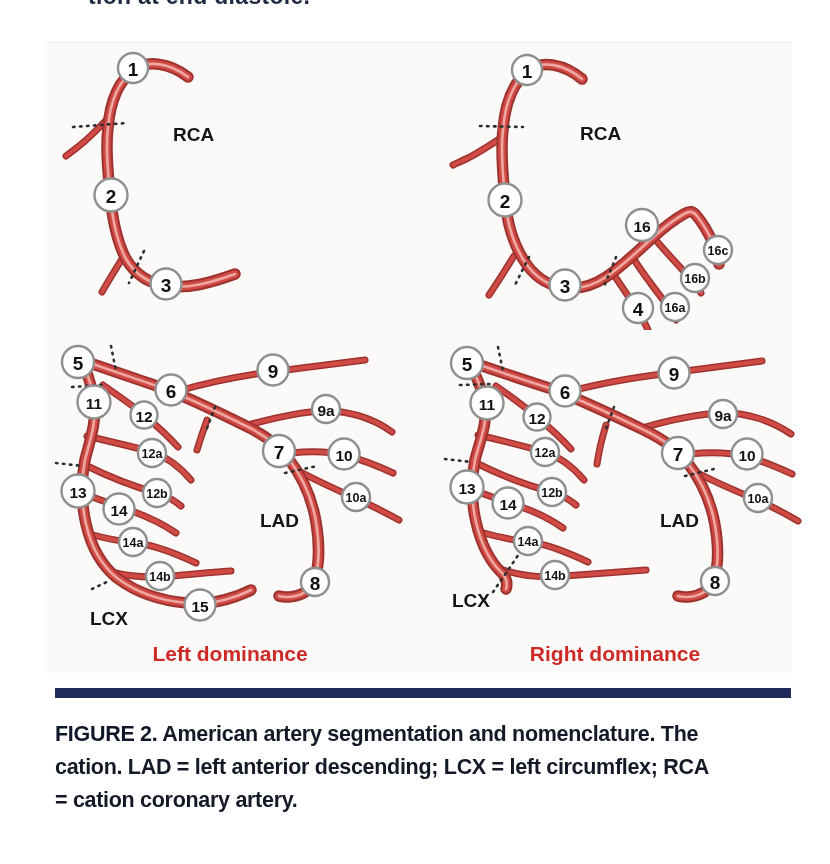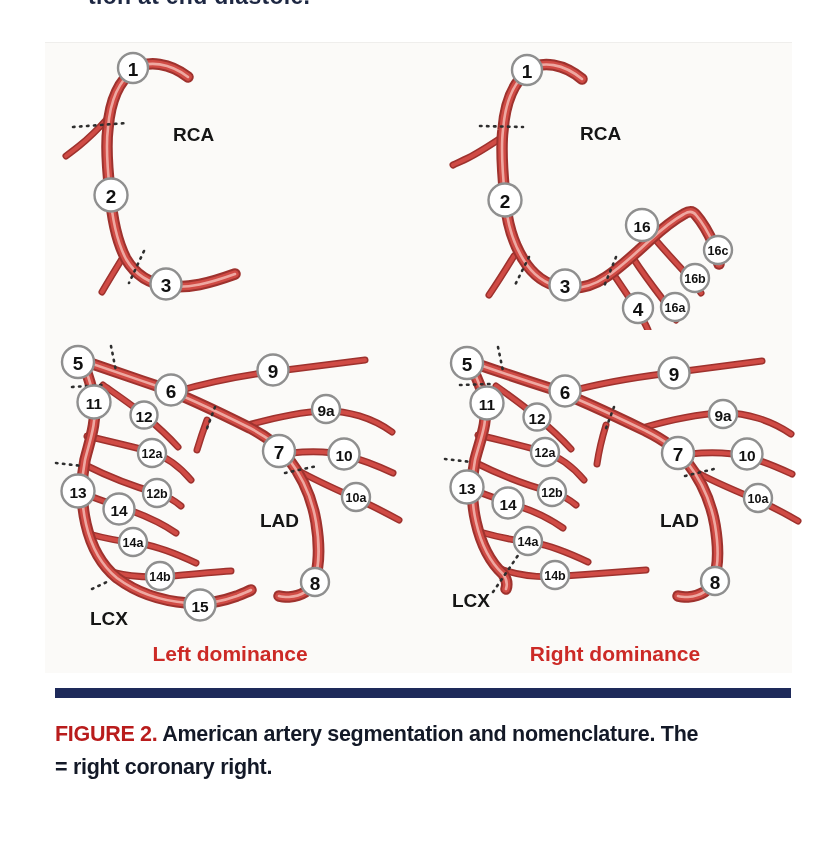--- a/index.html
+++ b/index.html
@@ -29,21 +29,21 @@
   .artery-lbl{font-family:"Liberation Sans",sans-serif;font-weight:bold;font-size:19px;fill:#151515;}
   .dom-lbl{font-family:"Liberation Sans",sans-serif;font-weight:bold;font-size:21px;fill:#cc2a26;text-anchor:middle;}
   .marker-circle{fill:#ffffff;stroke:#8f8f8f;stroke-width:2.4;}
   .marker-label{font-family:"Liberation Sans",sans-serif;font-weight:bold;fill:#111111;
     text-anchor:middle;dominant-baseline:central;}
   
   .divider-bar{position:absolute;left:55px;top:688px;width:736px;height:10px;background:#1e2a5a;}
   .caption{position:absolute;left:55px;top:718px;width:760px;
     font-size:21.5px;line-height:33px;font-weight:bold;color:#131927;letter-spacing:-.3px;}
   .caption .cap-line{white-space:nowrap;}
-  .fig-label{color:#b91c1c;}
+  .fig-label{color:#0f172a;}
 </style>
 </head>
 <body>
 
 <div class="top-cut">
   <span>tion at end diastole.</span>
 </div>
 
 <div class="figure-panel"></div>
 
@@ -315,14 +315,15 @@
     </g>
 </svg>
 
 <div class="divider-bar"></div>
 
 <div class="caption">
   <div class="cap-line">
     <span class="fig-label">FIGURE 2.</span>
     <span>American artery segmentation and nomenclature. The</span>
   </div>
-  <div class="cap-line">= right coronary right.</div>
+  <div class="cap-line">cation. LAD = left anterior descending; LCX = left circumflex; RCA</div>
+  <div class="cap-line">= cation coronary artery.</div>
 </div>
 
 </body></html>

